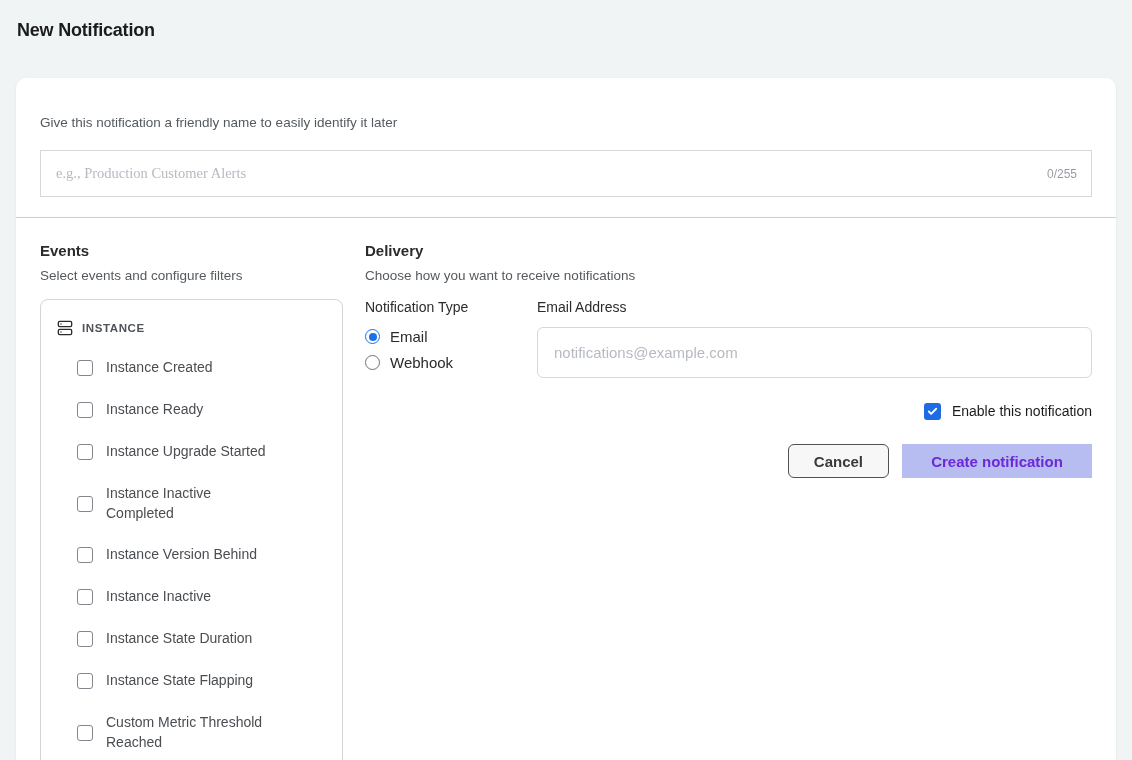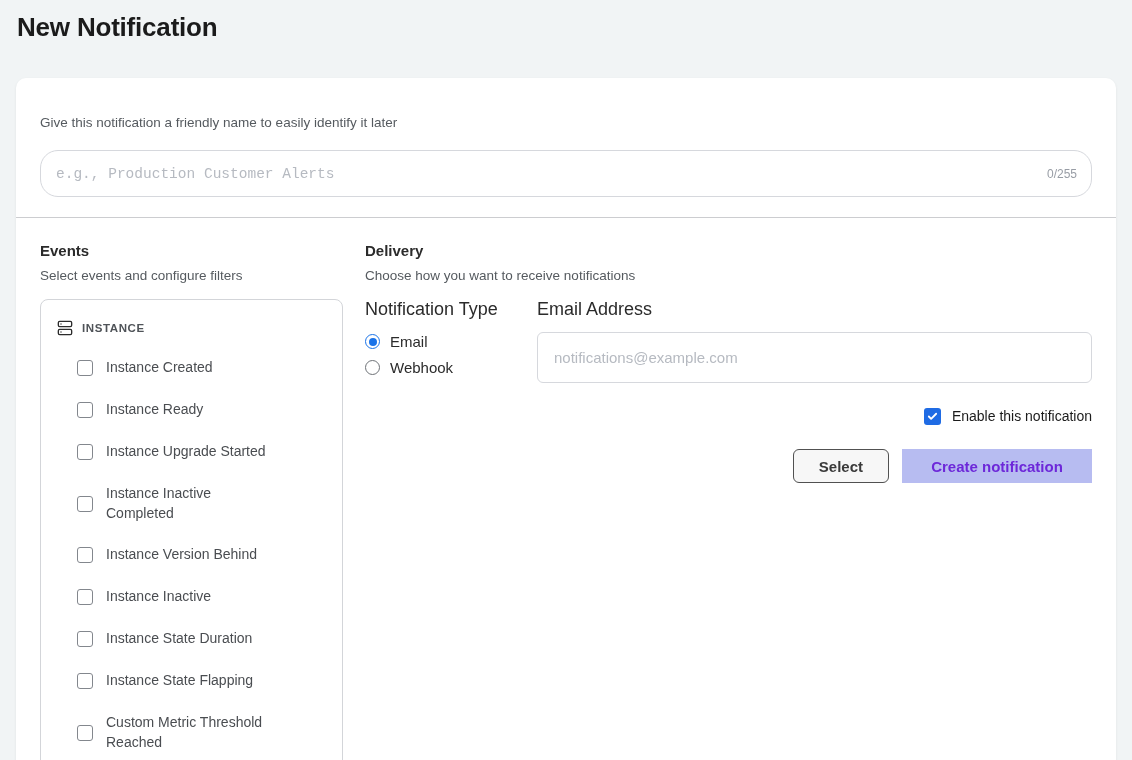--- a/index.html
+++ b/index.html
@@ -3,42 +3,42 @@
 <meta charset="utf-8">
 <style>
   * { margin: 0; padding: 0; box-sizing: border-box; }
   html, body {
     width: 1132px; height: 760px; overflow: hidden;
     background: #f1f4f5;
     font-family: "Liberation Sans", "DejaVu Sans", sans-serif;
     color: #2b2b2b;
   }
   .page-title {
-    padding: 12px 0 0 17px;
-    font-size: 26px; font-weight: 800; letter-spacing: -0.2px; color: #1b1b1b;
+    padding: 20px 0 0 17px;
+    font-size: 18px; font-weight: 800; letter-spacing: -0.2px; color: #1b1b1b;
   }
   .card {
     position: absolute; left: 16px; right: 16px; top: 78px; bottom: -20px;
     background: #ffffff; border-radius: 10px 10px 0 0;
     box-shadow: 0 1px 3px rgba(0,0,0,0.07);
   }
   
   .name-section { padding: 26px 24px 20px 24px; border-bottom: 1px solid #cccdd0; }
   .name-head-row { display: flex; justify-content: space-between; align-items: flex-start; }
   .section-heading { font-size: 16px; font-weight: 700; color: #2b2b2b; }
   .ai-link {
     display: flex; align-items: center; gap: 7px; cursor: pointer;
     font-size: 12.5px; font-weight: 600; color: #3b4cc1; margin-top: 2px;
   }
   .section-sub { margin-top: 11px; font-size: 13.5px; color: #555a5f; }
   .name-input-wrap { position: relative; margin-top: 20px; }
   .text-input {
-    width: 100%; height: 47px; border: 1px solid #d6d8dd; border-radius: 18px;
+    width: 100%; height: 47px; border: 1px solid #d6d8dd; border-radius: 0;
     padding: 0 64px 0 15px; font-size: 14.5px; color: #2b2b2b; outline: none;
-    font-family: Liberation Mono, monospace; background: #fff;
+    font-family: Liberation Serif, serif; background: #fff;
   }
   .text-input::placeholder { color: #b6bac1; }
   .char-counter {
     position: absolute; right: 15px; top: 50%; transform: translateY(-50%);
     font-size: 12px; color: #989da5;
   }
   
   .columns { display: flex; padding: 24px; gap: 22px; }
   .events-col { width: 303px; flex: none; }
   .delivery-col { flex: 1; min-width: 0; }
@@ -57,21 +57,21 @@
   .event-list { margin: 22px 0 22px 20px; display: flex; flex-direction: column; gap: 22px; }
   .event-item { display: flex; align-items: center; gap: 13px; cursor: pointer; }
   .cb {
     flex: none; width: 16px; height: 16px; border: 1.5px solid #83878d;
     border-radius: 3px; background: #fff;
   }
   .event-label { font-size: 14px; color: #4a4d51; line-height: 1.42; max-width: 176px; }
   
   .delivery-grid { display: flex; margin-top: 16px; }
   .ntype-col { width: 172px; flex: none; }
-  .field-label { font-size: 18px; color: #2b2b2b; }
+  .field-label { font-size: 14px; color: #2b2b2b; }
   .radio-group { margin-top: 13px; display: flex; flex-direction: column; gap: 9px; }
   .radio-row { display: flex; align-items: center; gap: 10px; cursor: pointer; font-size: 15px; color: #2b2b2b; }
   .radio { flex: none; width: 15px; height: 15px; border-radius: 50%; position: relative; }
   .radio.off { border: 1.5px solid #6e7277; background: #fff; }
   .radio.on  { border: 1.5px solid #1a73e8; background: #fff; }
   .radio.on::after {
     content: ""; position: absolute; left: 50%; top: 50%; transform: translate(-50%,-50%);
     width: 8px; height: 8px; border-radius: 50%; background: #1a73e8;
   }
   .email-col { flex: 1; min-width: 0; }
@@ -205,19 +205,19 @@
       <div class="enable-row">
         <span class="cb-checked">
           <svg width="11" height="11" viewBox="0 0 24 24" fill="none" stroke="#ffffff" stroke-width="4" stroke-linecap="round" stroke-linejoin="round">
             <polyline points="20 6 9 17 4 12"></polyline>
           </svg>
         </span>
         <span class="enable-label">Enable this notification</span>
       </div>
 
       <div class="button-row">
-        <button class="btn-cancel">Select</button>
+        <button class="btn-cancel">Cancel</button>
         <button class="btn-create" disabled="">Create notification</button>
       </div>
     </div>
 
   </div>
 </div>
 
 </body></html>

